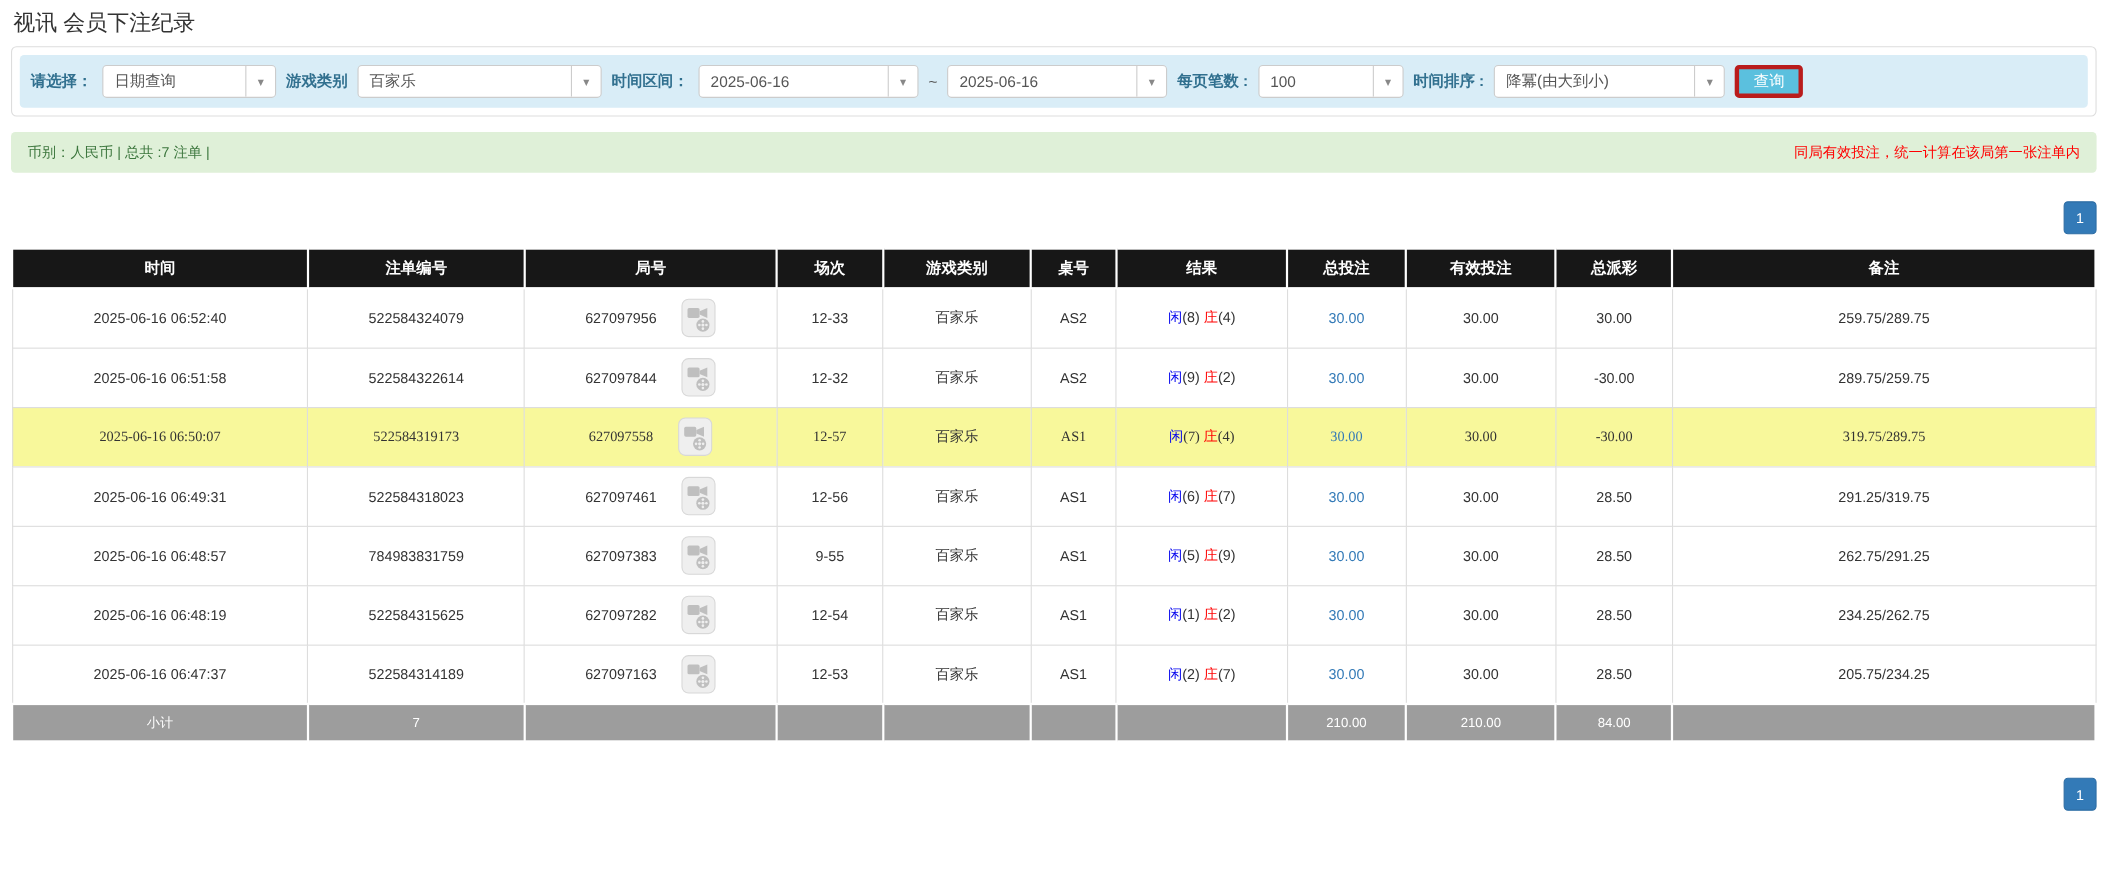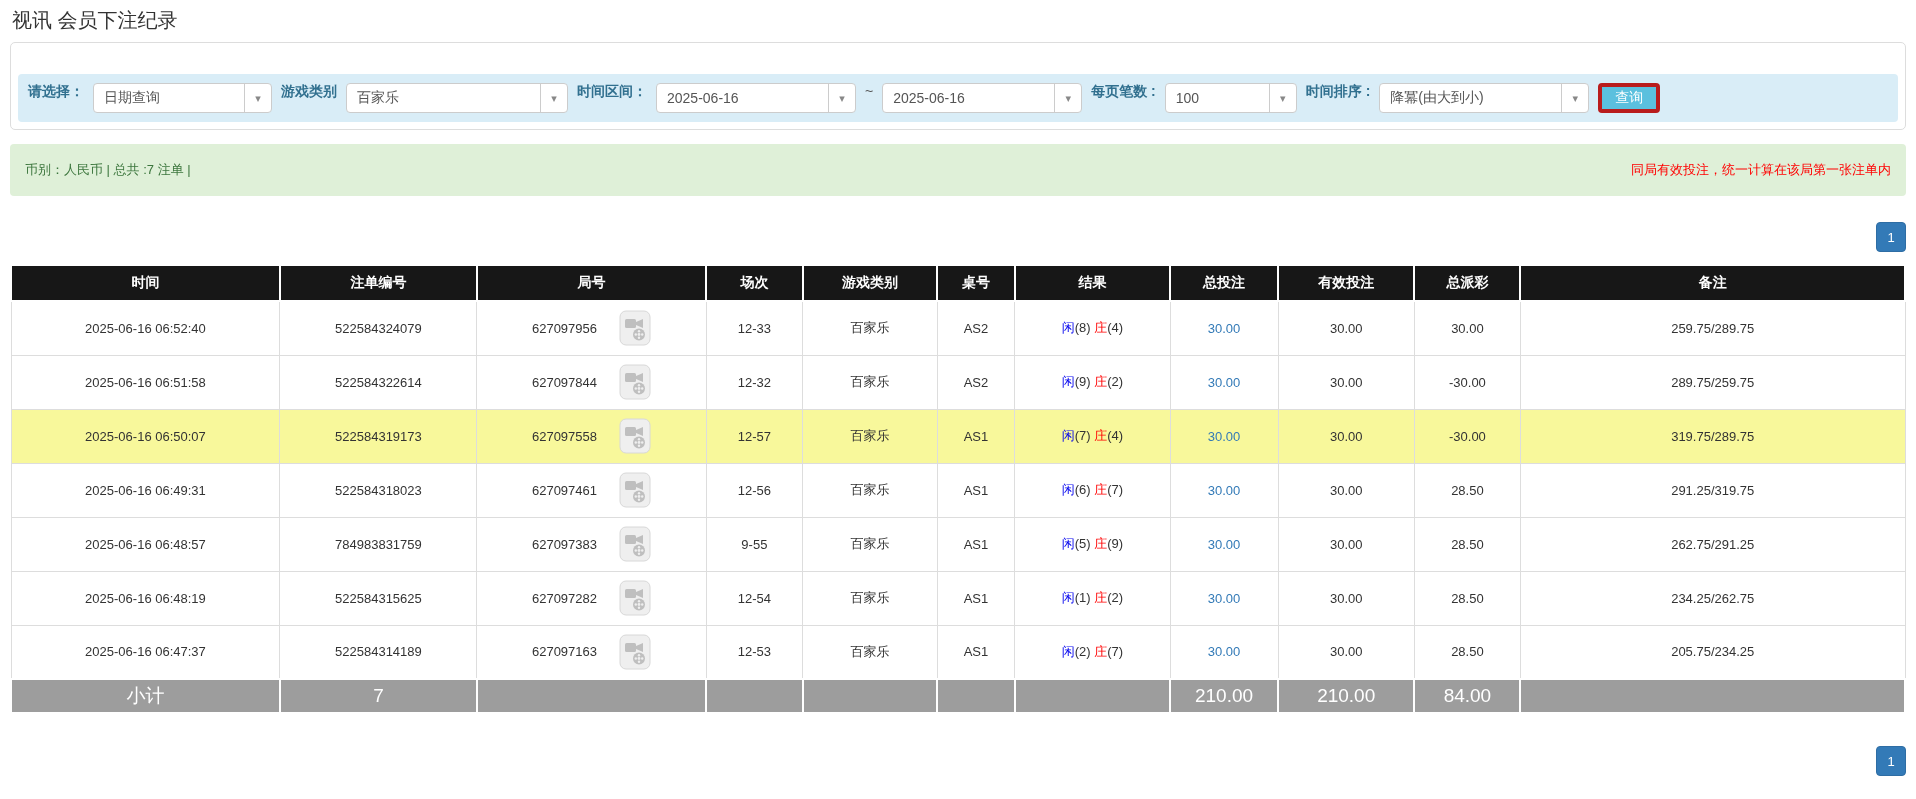--- a/index.html
+++ b/index.html
@@ -12,42 +12,42 @@
   .page-title {
     font-size:20px; color:#333; padding:7px 12px 6px 12px; font-weight:400;
   }
   
   .filter-panel {
     margin:2px 10px 0 10px; border:1px solid #ddd; border-radius:5px; padding:7px;
     background:#fff;
   }
   .filter-bar {
     background:#d9edf7; border-radius:4px; padding:9px 10px;
-    display:flex; align-items:flex-start; gap:9px;margin-top:24px;
+    display:flex; align-items:center; gap:9px;
   }
   .f-label { font-size:14px; font-weight:bold; color:#31708f; white-space:nowrap; }
   .sel {
     background:#fff; border:1px solid #ccc; border-radius:4px; height:30px;
     display:flex; align-items:center; cursor:pointer; overflow:hidden;
   }
   .sel .sel-text { flex:1; font-size:14px; color:#555; padding:0 10px; white-space:nowrap; }
   .sel .sel-arrow {
     width:27px; align-self:stretch; border-left:1px solid #ccc;
     display:flex; align-items:center; justify-content:center;
     color:#888; font-size:11px;
   }
   .btn-search {
     background:#5bc0de; color:#fff; border:4px solid #b91c1c; border-radius:4px;
     height:30px; padding:0 13px; font-size:14px; cursor:pointer;
   }
   .tilde { font-size:14px; color:#555; }
   
   .summary-bar {
     margin:14px 10px 0 10px; background:#dff0d8; border-radius:4px;
-    height:52px; padding:0 15px;
+    height:37px; padding:0 15px;
     display:flex; align-items:center; justify-content:space-between;
   }
   .summary-left { font-size:13px; color:#3c763d; }
   .summary-right { font-size:13px; color:#ff0000; }
   
   .pager { display:flex; justify-content:flex-end; margin:0 10px; }
   .pager.top { margin-top:26px; }
   .pager.bottom { margin-top:32px; }
   .page-btn {
     width:30px; height:30px; background:#337ab7; border:1px solid #2e6da4; border-radius:4px;
@@ -59,41 +59,41 @@
     width:1896px; margin:12px 10px 0 10px; border-collapse:collapse; table-layout:fixed;
   }
   table.records th {
     background:#171717; color:#fff; font-size:14px; font-weight:bold;
     height:36px; border:2px solid #fff; text-align:center;
   }
   table.records td {
     font-size:13px; color:#333; text-align:center; height:54px;
     border:1px solid #ddd; background:#fff; padding:0 4px;
   }
-  table.records tr.hl td { background:#f8f89b; }
+  table.records tr.hl td { background:#f8f89b;font-family:Liberation Serif, serif; }
   table.records tfoot td {
-    background:#9d9d9d; color:#fff; height:34px; border:2px solid #fff; font-size:19px;
+    background:#9d9d9d; color:#fff; height:34px; border:2px solid #fff; font-size:12px;
   }
   .round-cell { display:flex; align-items:center; justify-content:center; gap:22px; height:100%; }
   .video-btn { display:inline-flex; cursor:pointer; }
   .bet-link { color:#337ab7; text-decoration:none; cursor:pointer; }
   .res-player { color:#0000ee; }
   .res-banker { color:#ff0000; }
   .res-num { color:#333; }
   .neg { color:#ff0000; }
 </style>
 </head>
 <body>
 
 <div class="page-title">视讯 会员下注纪录</div>
 
 <div class="filter-panel">
   <div class="filter-bar">
     <span class="f-label">请选择：</span>
-    <div class="sel" style="width:179px">
+    <div class="sel" style="width:158px">
       <span class="sel-text">日期查询</span>
       <span class="sel-arrow">▾</span>
     </div>
     <span class="f-label">游戏类别</span>
     <div class="sel" style="width:222px">
       <span class="sel-text">百家乐</span>
       <span class="sel-arrow">▾</span>
     </div>
     <span class="f-label">时间区间：</span>
     <div class="sel" style="width:200px">

